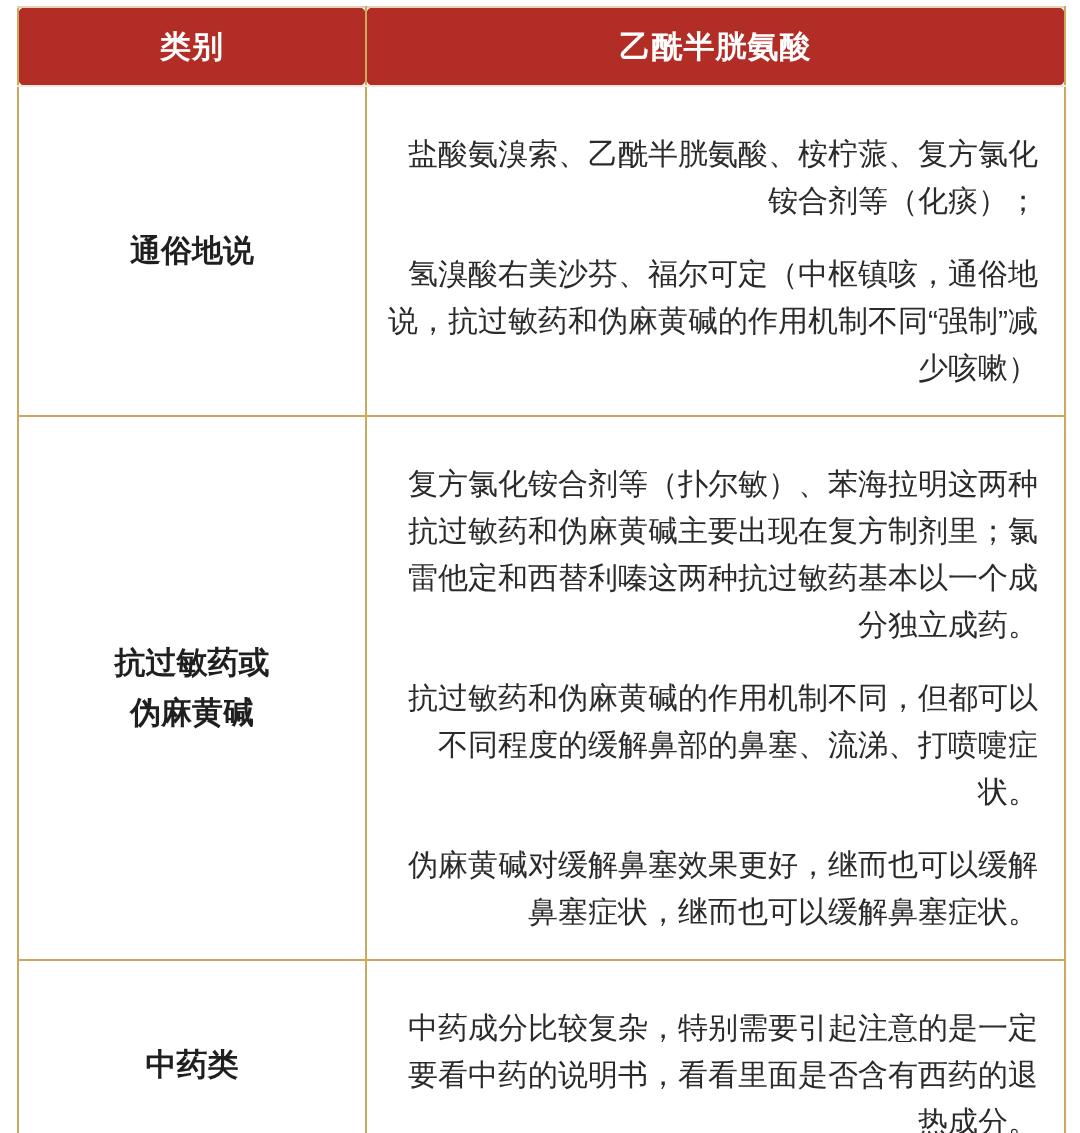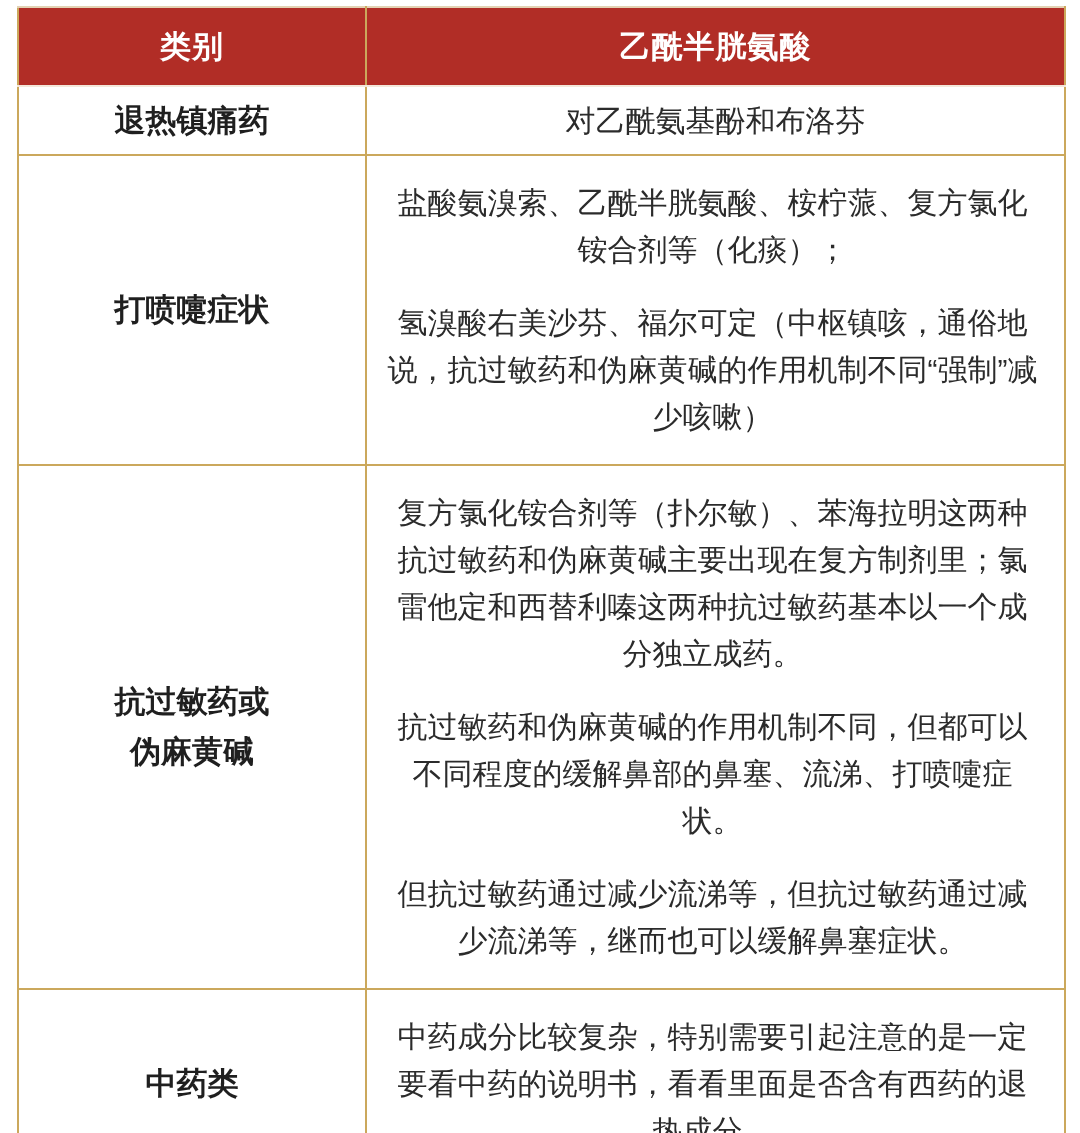--- a/index.html
+++ b/index.html
@@ -40,37 +40,38 @@
   }
 
   thead th {
     background: #B12D26;
     color: #ffffff;
     font-size: 31px;
     font-weight: bold;
     height: 79px;
     text-align: center;
     letter-spacing: 1px;
+    border-radius: 8px;
   }
 
   td.cat {
     color: #1f1f1f;
     font-size: 31px;
     font-weight: bold;
     text-align: center;
     white-space: pre-line;
     line-height: 50px;
     padding: 8px 10px;
   }
   td.content {
     color: #2b2b2b;
     font-size: 30px;
     line-height: 47px;
-    text-align: center;
-    padding: 23px 26px 24px 20px;
+    text-align: right;
+    padding: 43px 26px 24px 20px;
   }
   td.content p {
     margin: 0 0 26px 0;
   }
   td.content p:last-child {
     margin-bottom: 0;
   }
   td.content.centered {
     text-align: center;
     padding: 10px 20px;
@@ -89,42 +90,36 @@
       <col class="c1">
       <col class="c2">
     </colgroup>
     <thead>
       <tr>
         <th>类别</th>
         <th>乙酰半胱氨酸</th>
       </tr>
     </thead>
     <tbody>
-      <tr class="r1">
-        <td class="cat">退热镇痛药</td>
-        <td class="content centered">
-          <p>对乙酰氨基酚和布洛芬</p>
-        </td>
-      </tr>
 
       <tr class="r2">
-        <td class="cat">打喷嚏症状</td>
+        <td class="cat">通俗地说</td>
         <td class="content">
           <p>盐酸氨溴索、乙酰半胱氨酸、桉柠蒎、复方氯化铵合剂等（化痰）；</p>
           <p>氢溴酸右美沙芬、福尔可定（中枢镇咳，通俗地说，抗过敏药和伪麻黄碱的作用机制不同“强制”减少咳嗽）</p>
         </td>
       </tr>
 
       <tr class="r3">
         <td class="cat">抗过敏药或
 伪麻黄碱</td>
         <td class="content">
           <p>复方氯化铵合剂等（扑尔敏）、苯海拉明这两种抗过敏药和伪麻黄碱主要出现在复方制剂里；氯雷他定和西替利嗪这两种抗过敏药基本以一个成分独立成药。</p>
           <p>抗过敏药和伪麻黄碱的作用机制不同，但都可以不同程度的缓解鼻部的鼻塞、流涕、打喷嚏症状。</p>
-          <p>但抗过敏药通过减少流涕等，但抗过敏药通过减少流涕等，继而也可以缓解鼻塞症状。</p>
+          <p>伪麻黄碱对缓解鼻塞效果更好，继而也可以缓解鼻塞症状，继而也可以缓解鼻塞症状。</p>
         </td>
       </tr>
 
       <tr class="r4">
         <td class="cat">中药类</td>
         <td class="content">
           <p>中药成分比较复杂，特别需要引起注意的是一定要看中药的说明书，看看里面是否含有西药的退热成分。</p>
         </td>
       </tr>
     </tbody>

